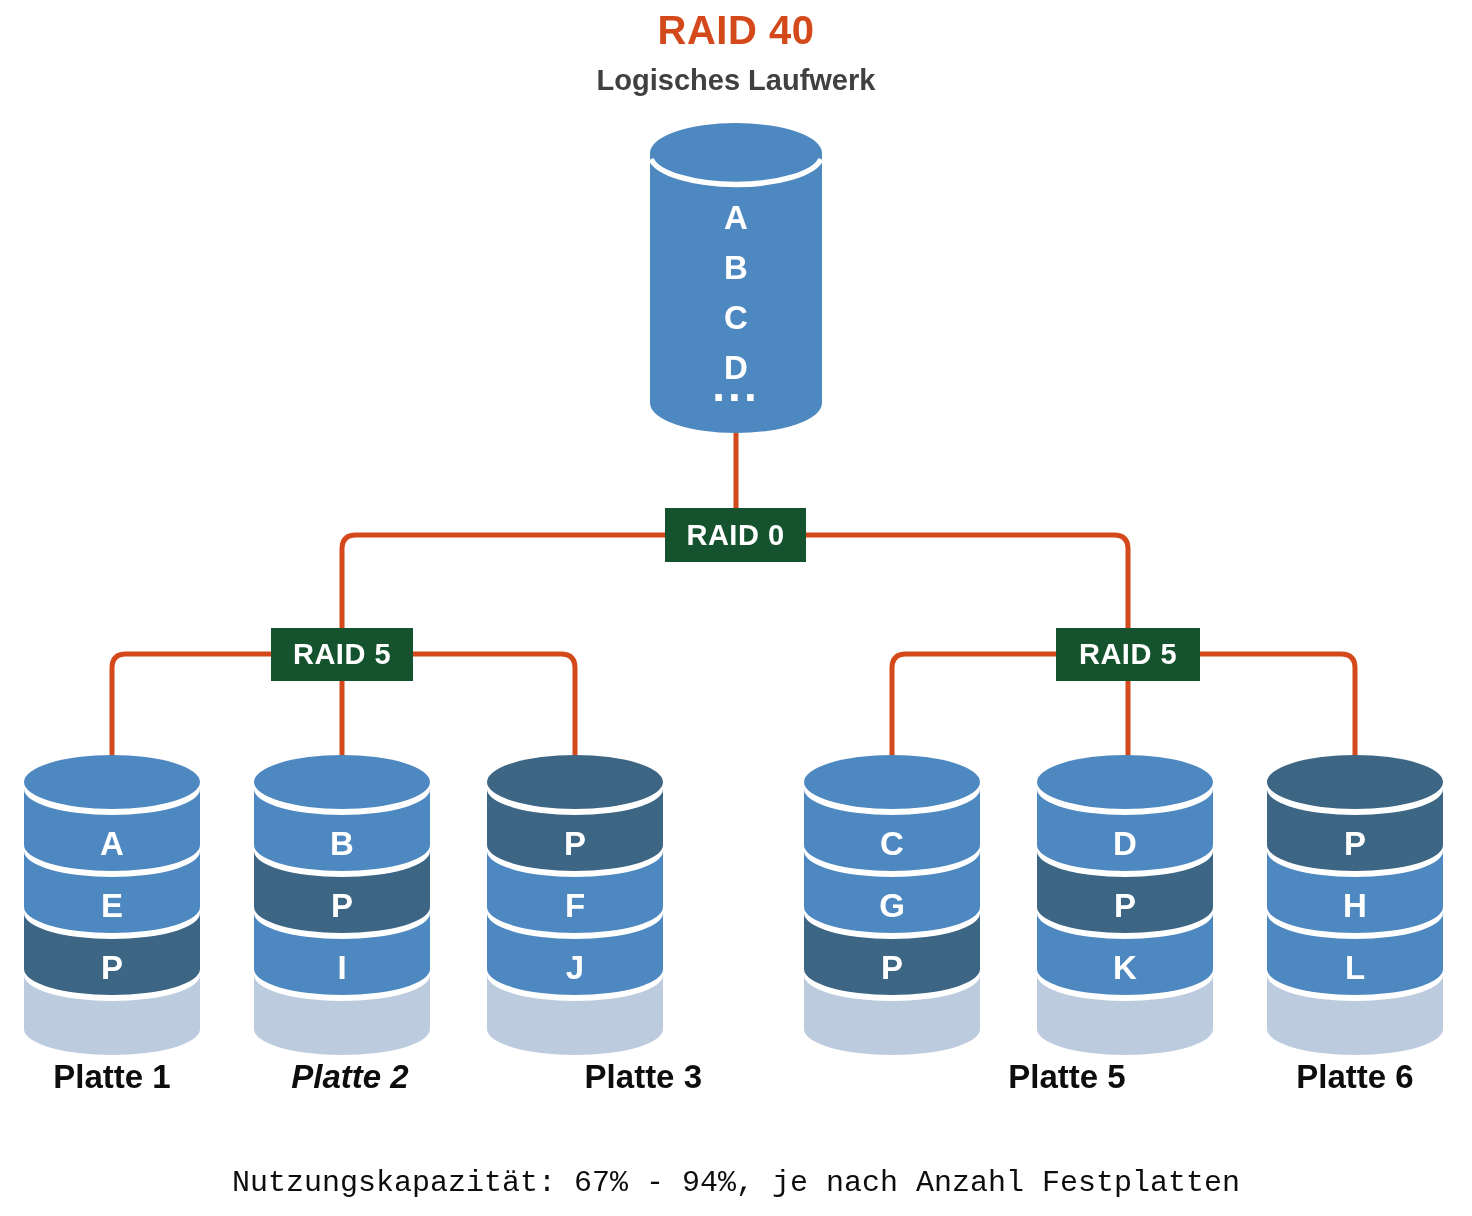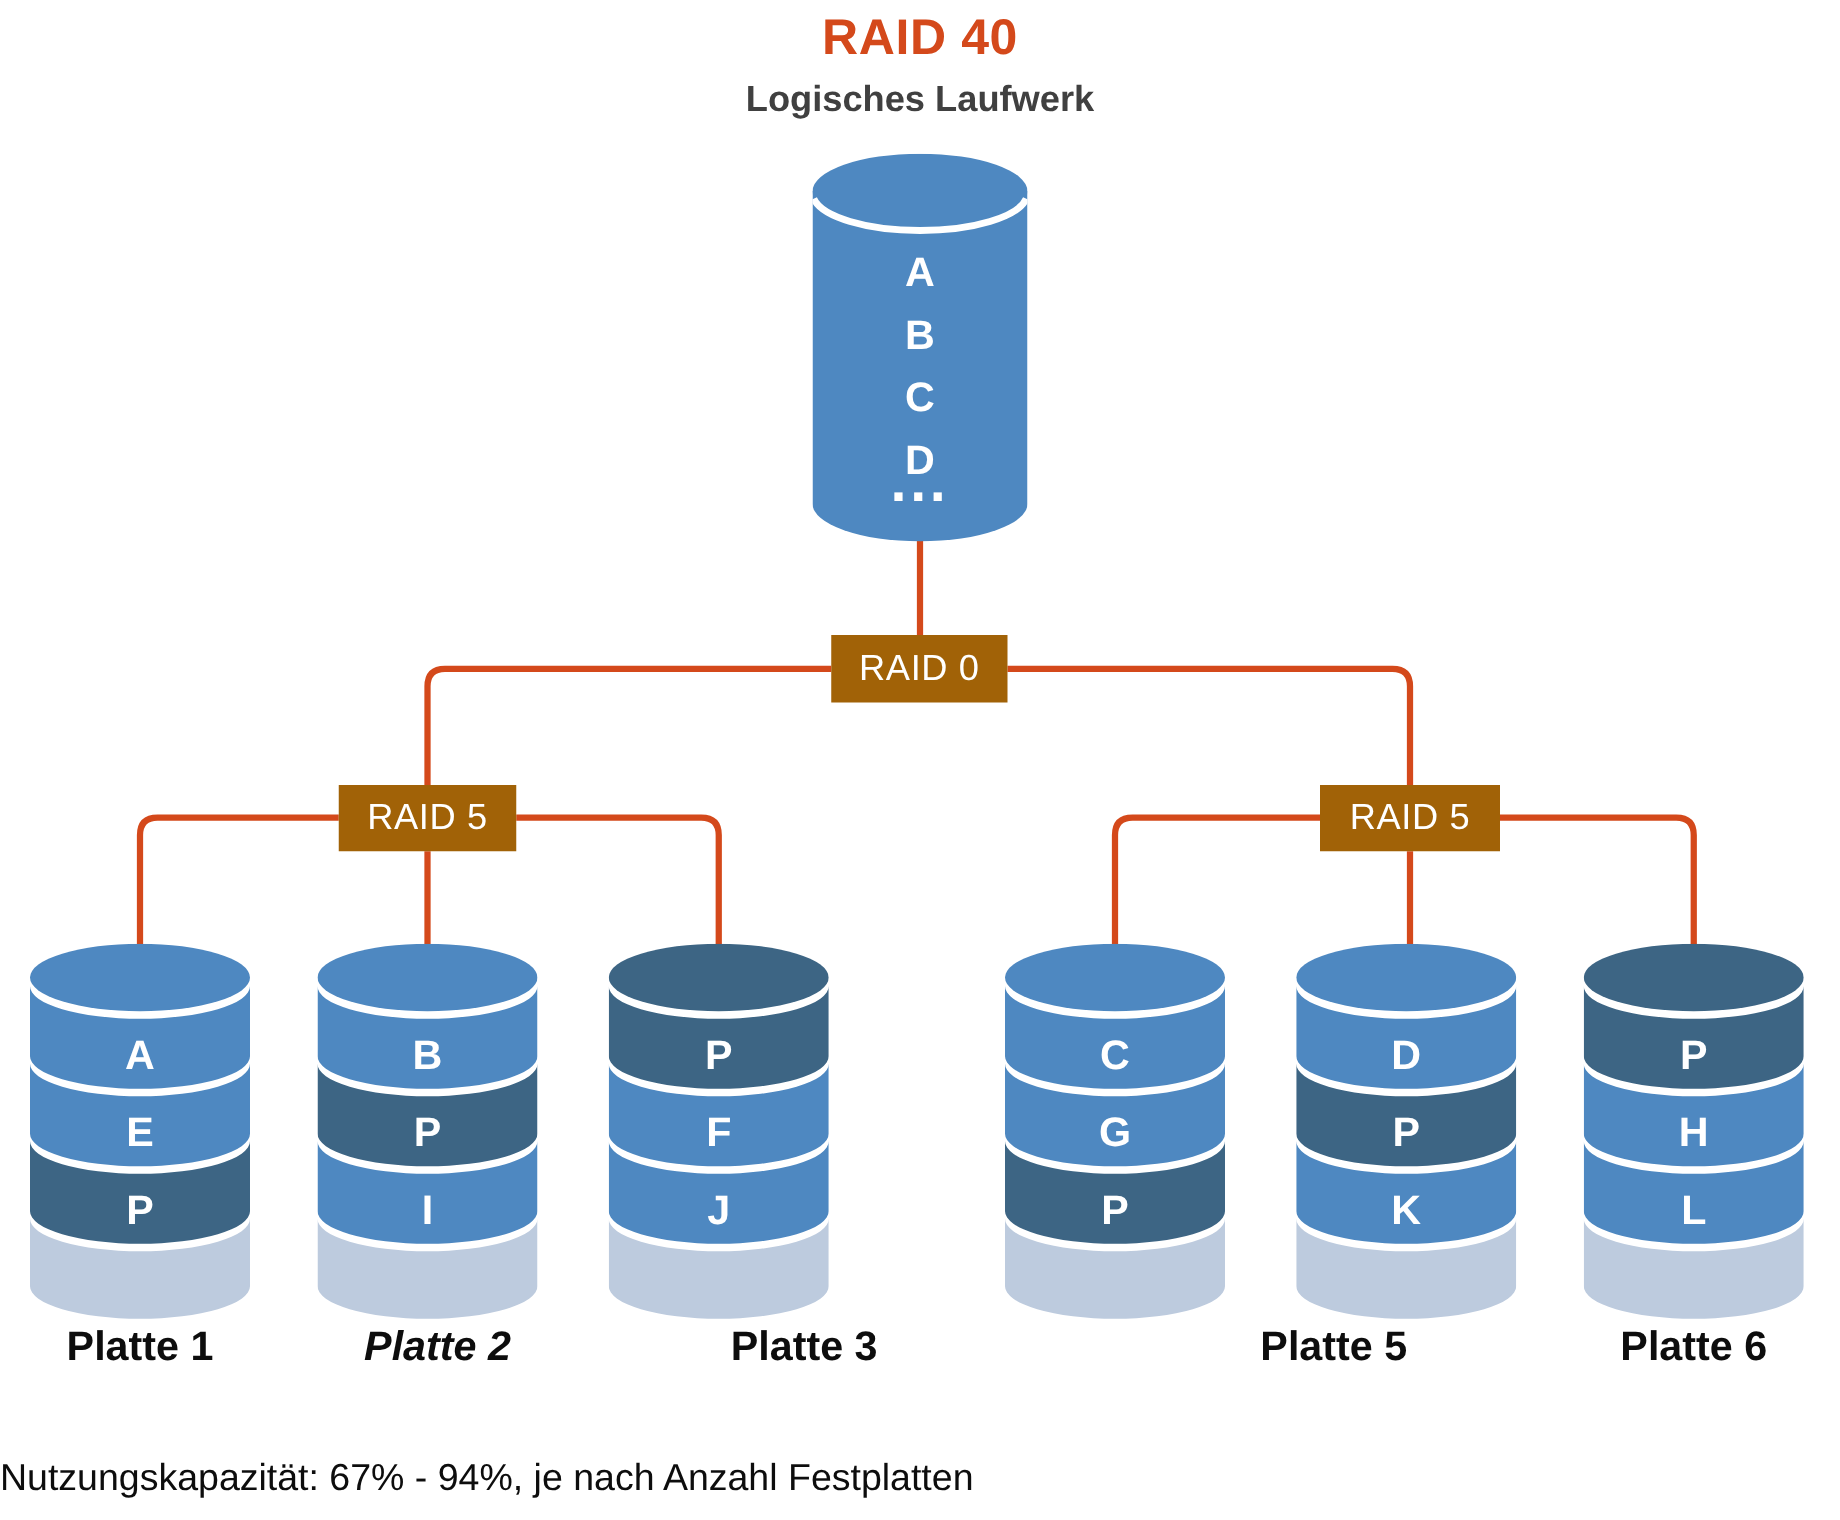--- a/index.html
+++ b/index.html
@@ -11,23 +11,23 @@
     position:absolute; top:8px; left:0; width:100%; text-align:center;
     font-size:40px; font-weight:700; color:#d4491b; letter-spacing:0.5px;
   }
   .subtitle {
     position:absolute; top:64px; left:0; width:100%; text-align:center;
     font-size:29px; font-weight:700; color:#404040;
   }
   svg.connectors { position:absolute; left:0; top:0; }
   svg.connectors path { stroke:#d4491b; stroke-width:5; fill:none; }
   .raid-box {
-    position:absolute; background:#a16207; color:#ffffff;
+    position:absolute; background:#14532d; color:#ffffff;
     display:flex; align-items:center; justify-content:center;
-    font-size:29px; font-weight:400; letter-spacing:0.5px;
+    font-size:29px; font-weight:700; letter-spacing:0.5px;
   }
   .cylinder { position:absolute; left:650px; top:123px; width:172px; height:316px; }
   .cylinder .body { fill:#4e88c1; }
   .cylinder .rim { stroke:#ffffff; stroke-width:5.5; fill:none; }
   .cylinder text {
     fill:#ffffff; font-size:33px; font-weight:700; text-anchor:middle;
     font-family:"Liberation Sans", sans-serif;
   }
   .cylinder text.dots { font-size:46px; letter-spacing:3px; }
   .disk { position:absolute; width:176px; height:315px; top:755px; }
@@ -36,22 +36,22 @@
   .seg-reflect { fill:#bdcbde; }
   .disk text {
     fill:#ffffff; font-size:33px; font-weight:700; text-anchor:middle;
     font-family:"Liberation Sans", sans-serif;
   }
   .disk-label {
     position:absolute; top:1058px; width:200px; text-align:center;
     font-size:33px; font-weight:700; color:#0d0d0d;
   }
   .caption {
-    position:absolute; top:1166px; left:0; width:100%; 
-    font-size:30px; font-weight:400; color:#0d0d0d;
+    position:absolute; top:1166px; left:0; width:100%; text-align:center;
+    font-size:30px; font-weight:400; color:#0d0d0d;font-family:Liberation Mono, monospace;
   }
 </style>
 </head>
 <body>
 
 <div class="stage">
 
   <div class="title">RAID 40</div>
   <div class="subtitle">Logisches Laufwerk</div>
 

